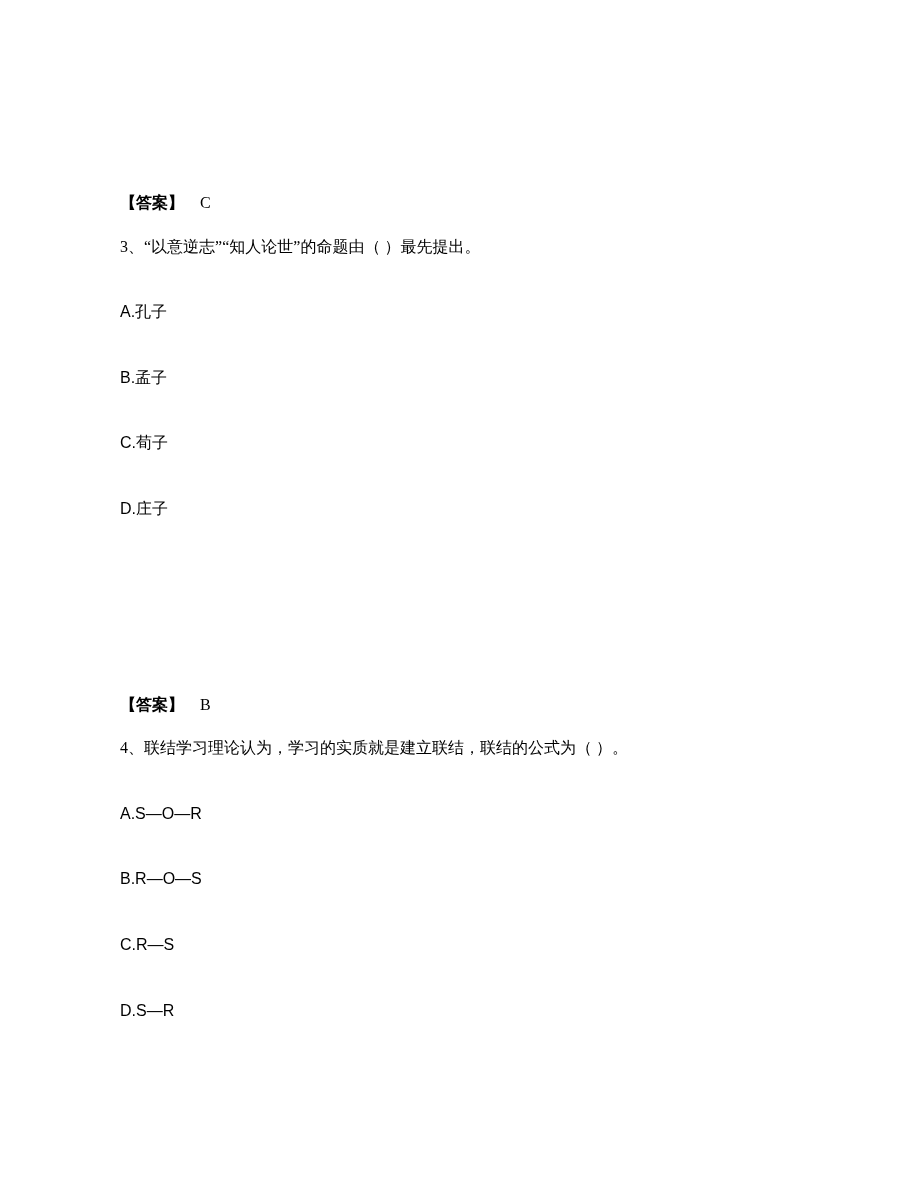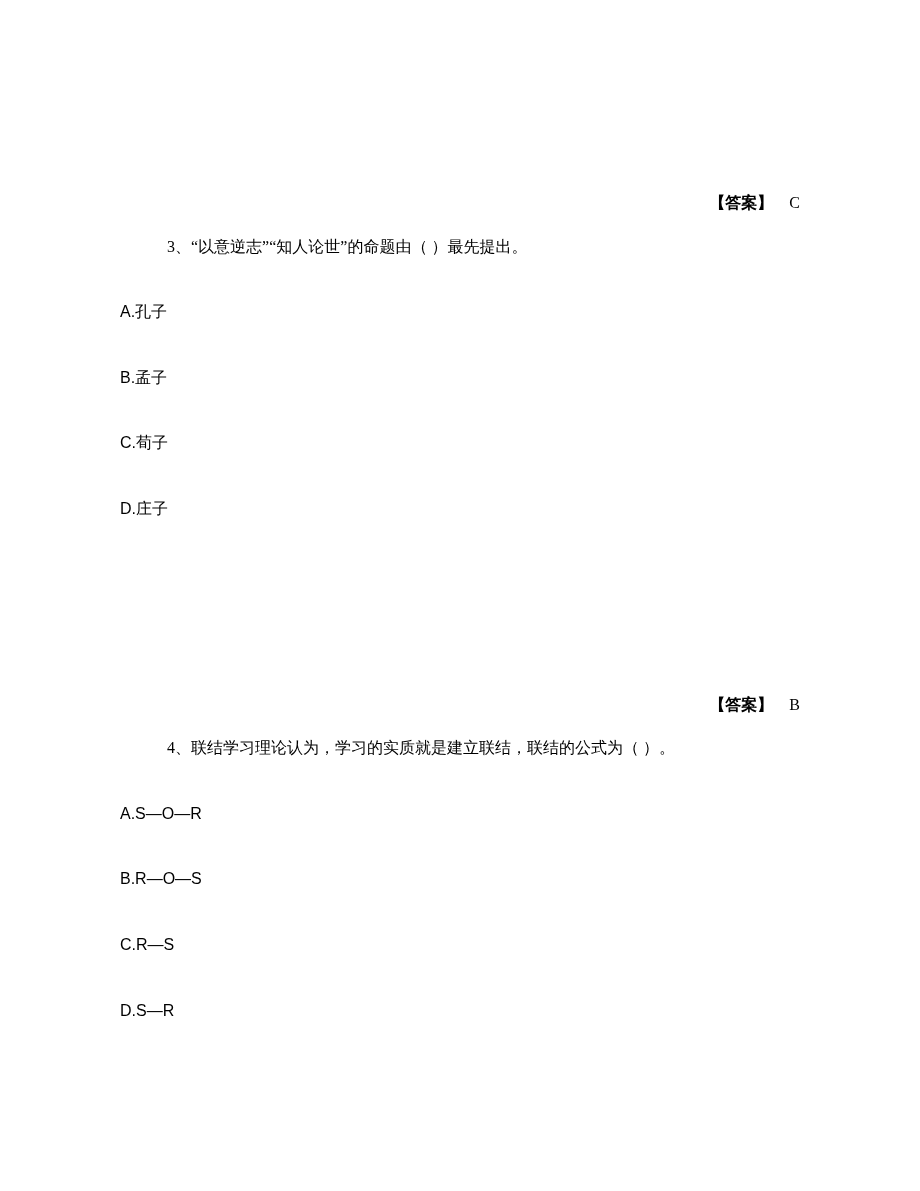--- a/index.html
+++ b/index.html
@@ -13,30 +13,28 @@
       background: #ffffff;
       font-family: "SimSun", "宋体", serif;
       font-size: 16px;
       color: #000000;
       padding: 190px 120px 0 120px;
       line-height: 1.6;
     }
     .answer-label {
       font-weight: bold;
       margin-bottom: 18px;
-      text-align: right;
     }
     .answer-value {
       font-weight: normal;
       margin-left: 12px;
       font-family: "Times New Roman", serif;
     }
     .question-text {
       margin-bottom: 40px;
-      margin-left: 47px;
     }
     .option {
       margin-bottom: 40px;
     }
     .option-prefix {
       font-family: Liberation Sans, sans-serif;
     }
     .spacer-large {
       height: 130px;
     }

